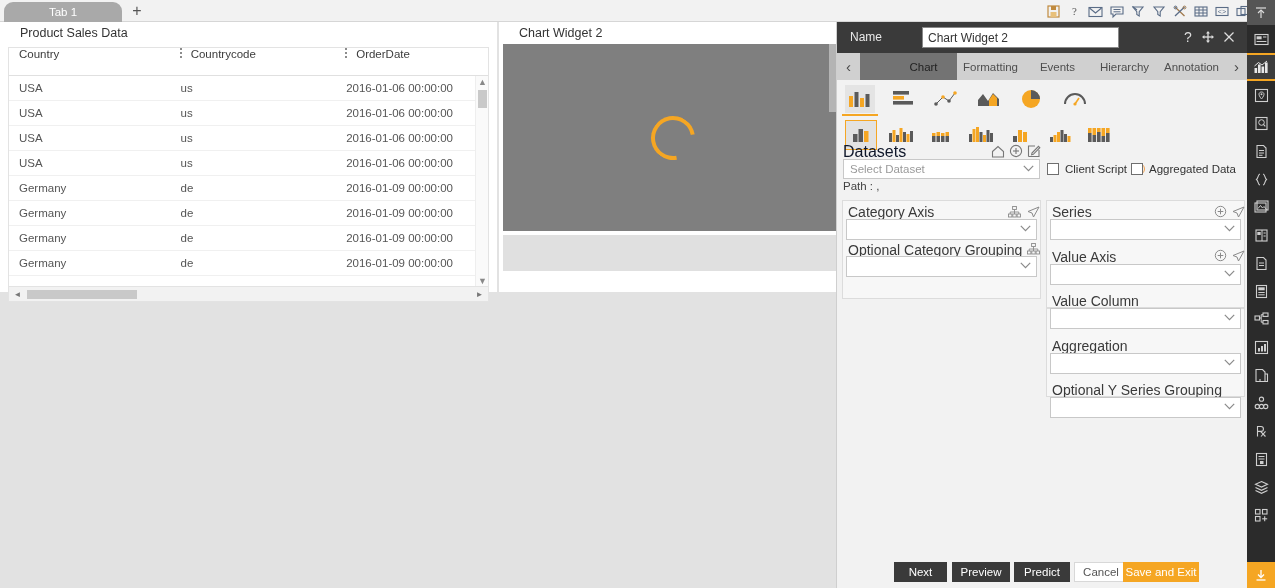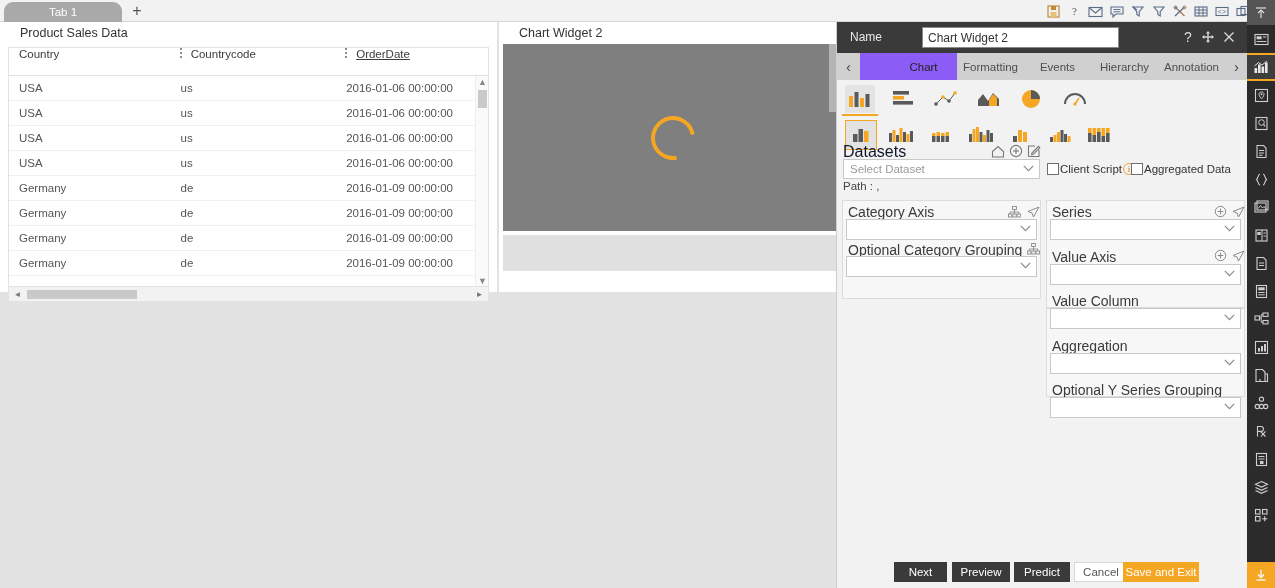--- a/index.html
+++ b/index.html
@@ -171,21 +171,21 @@
     background: #d0d0d0; display: flex; align-items: stretch;
   }
   .tabstrip .nav {
     width: 23px; display: flex; align-items: center; justify-content: center;
     background: #d0d0d0; color: #4a4a4a; font-size: 15px; cursor: pointer;
   }
   .ptab {
     flex: 1; display: flex; align-items: center; justify-content: center;
     font-size: 11.5px; color: #4e4e4e; cursor: pointer;
   }
-  .ptab.active { background: #8b5cf6; color: #222; padding-left: 30px; }
+  .ptab.active { background: #737373; color: #222; padding-left: 30px; }
 
   .charttypes {
     position: absolute; left: 0; top: 58px; width: 411px; height: 83px;
     background: #f2f2f2;
   }
   .ct-row1 { position: absolute; left: 8px; top: 5px; display: flex; gap: 13px; }
   .ct-row2 { position: absolute; left: 8px; top: 40px; display: flex; gap: 8px; }
   .ct-item {
     width: 30px; height: 28px; display: flex; align-items: center;
     justify-content: center; cursor: pointer; position: relative;
@@ -205,21 +205,21 @@
     position: absolute; left: 842px; top: 159px; width: 197px; height: 20px;
     background: #fff; border: 1px solid #c8c8c8;
   }
   .ds-select .ph {
     position: absolute; left: 6px; top: 3px; font-size: 11.5px; color: #9a9a9a;
   }
   .chev {
     position: absolute; right: 5px; top: 5px; width: 11px; height: 7px;
   }
 
-  .chk-wrap { position: absolute; display: flex; align-items: center; gap: 1px; }
+  .chk-wrap { position: absolute; display: flex; align-items: center; gap: 6px; }
   .chkbox {
     width: 12px; height: 12px; border: 1px solid #6e6e6e; background: #fff;
     cursor: pointer; display: inline-block;
   }
   .chk-lbl { font-size: 11.5px; color: #333; }
   .info-i {
     width: 12px; height: 12px; border-radius: 50%; border: 1px solid #f0a050;
     color: #f0a050; font-size: 9px; line-height: 11px; text-align: center;
     font-weight: bold; font-family: "Liberation Serif", serif;
   }
@@ -364,21 +364,21 @@
             <span>Country</span>
           </div>
           <div class="gh-cell" style="width:168px;">
             <span class="gh-kebab">
                 <i></i>
                 <i></i>
                 <i></i>
               </span>
             <span>Countrycode</span>
           </div>
-          <div class="gh-cell" style="width:150px;text-decoration:underline;">
+          <div class="gh-cell" style="width:150px;">
             <span class="gh-kebab">
                 <i></i>
                 <i></i>
                 <i></i>
               </span>
             <span>OrderDate</span>
           </div>
         </div>
 
         <div class="grid-body">

